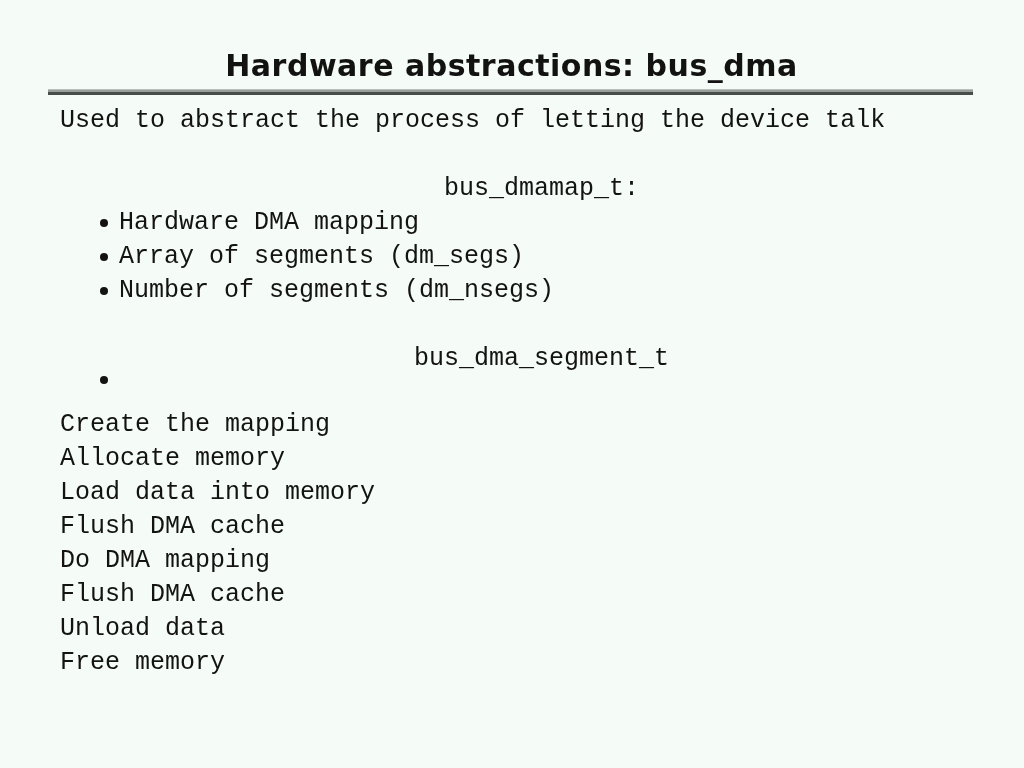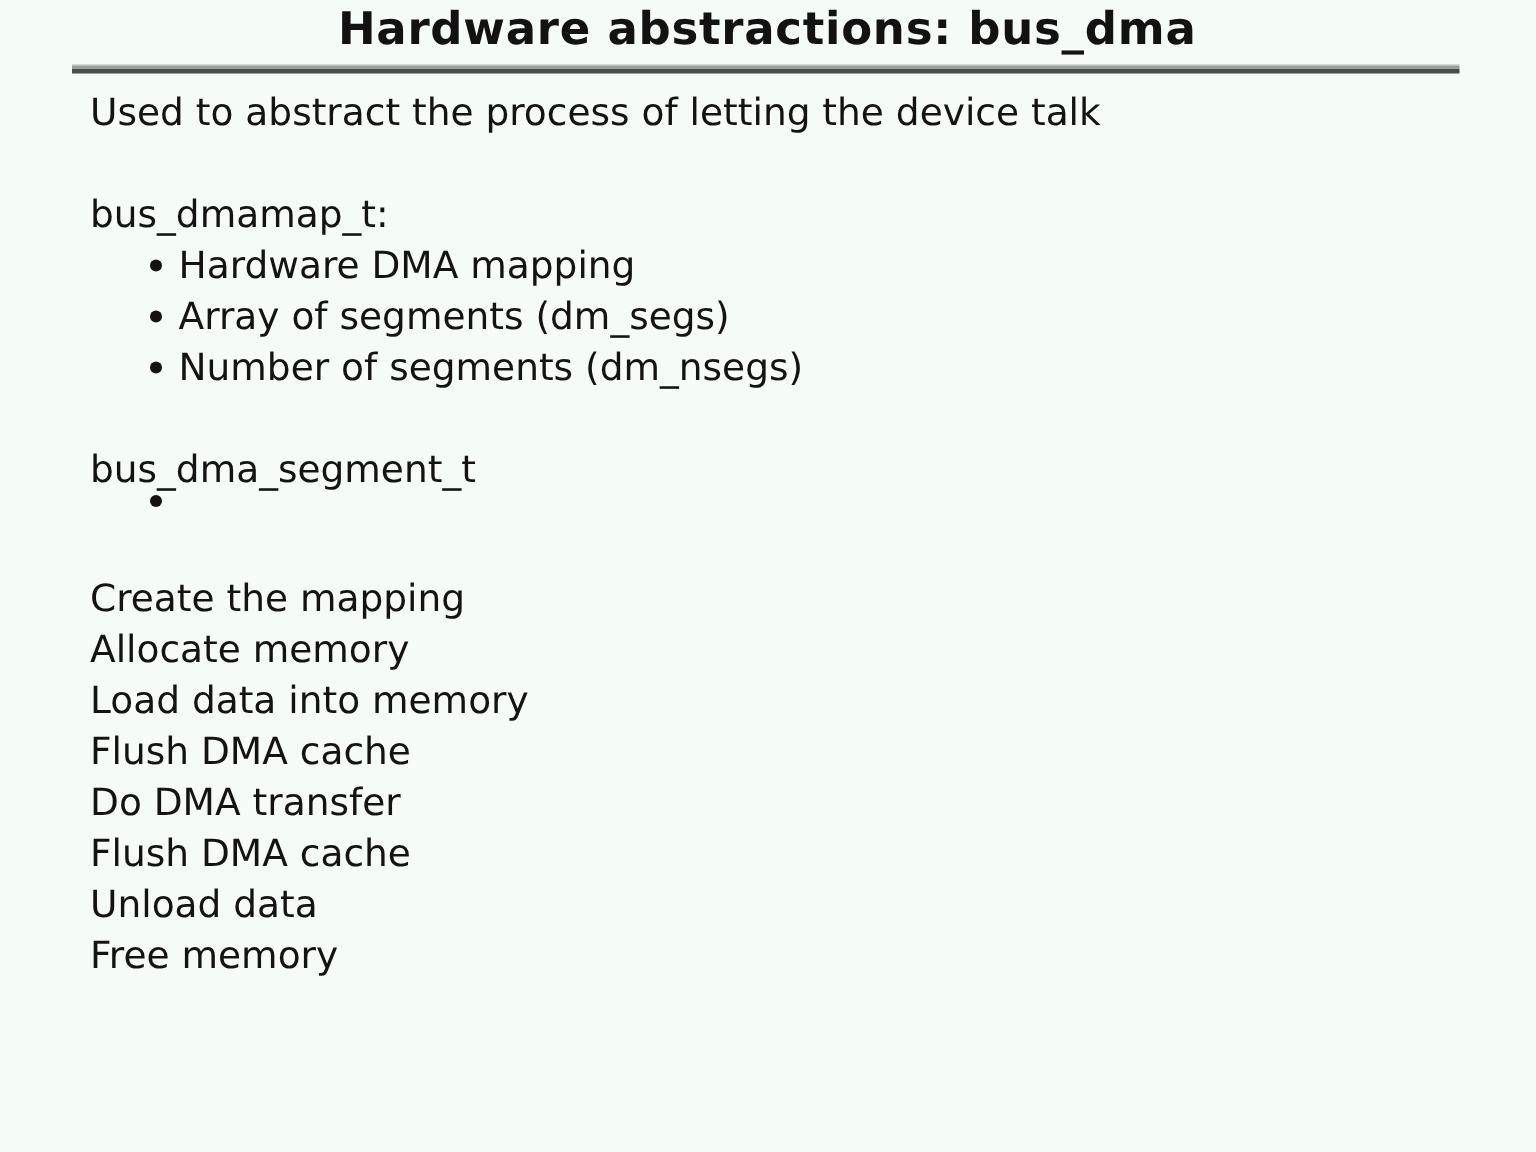--- a/index.html
+++ b/index.html
@@ -10,20 +10,21 @@
   }
   body {
     background: #f5fbf6;
     color: #131313;
     font-family: "DejaVu Sans", sans-serif;
   }
   .slide {
     position: relative;
     width: 1023px;
     height: 768px;
+    padding-top: 46px;
   }
   .slide-title {
     text-align: center;
     font-size: 30px;
     font-weight: bold;
     line-height: 40px;
     letter-spacing: 0.5px;
     color: #121212;
   }
   .title-rule {
@@ -31,38 +32,39 @@
     margin-top: 3px;
     width: 925px;
     height: 6px;
     background: linear-gradient(to bottom, #b9bfba 0 17%, #99a09b 17% 52%, #474d48 52% 100%);
   }
   .content {
     margin-left: 60px;
     margin-top: 9px;
     font-size: 25px;
     line-height: 34px;
+    font-family: Liberation Mono, monospace;
   }
   .text-line { white-space: nowrap; }
-  .section { margin-top: 34px; }
+  .section { margin-top: 34px; text-align: center; }
   .bullet-row {
     display: flex;
     align-items: center;
     padding-left: 40px;
     white-space: nowrap;
   }
   .bullet-dot {
     width: 8px;
     height: 8px;
     border-radius: 50%;
     background: #131313;
     margin-right: 11px;
     flex: 0 0 auto;
   }
-  .steps { margin-top: 44px; }
+  .steps { margin-top: 24px; }
 </style>
 </head>
 <body>
 
 <div class="slide">
 
   <div class="slide-title">Hardware abstractions: bus_dma</div>
 
   <div class="title-rule"></div>
 
@@ -93,20 +95,20 @@
       <div class="bullet-row">
         <span class="bullet-dot"></span>
       </div>
     </div>
 
     <div class="steps">
       <div class="text-line">Create the mapping</div>
       <div class="text-line">Allocate memory</div>
       <div class="text-line">Load data into memory</div>
       <div class="text-line">Flush DMA cache</div>
-      <div class="text-line">Do DMA transfer</div>
+      <div class="text-line">Do DMA mapping</div>
       <div class="text-line">Flush DMA cache</div>
       <div class="text-line">Unload data</div>
       <div class="text-line">Free memory</div>
     </div>
 
   </div>
 </div>
 
 </body></html>

